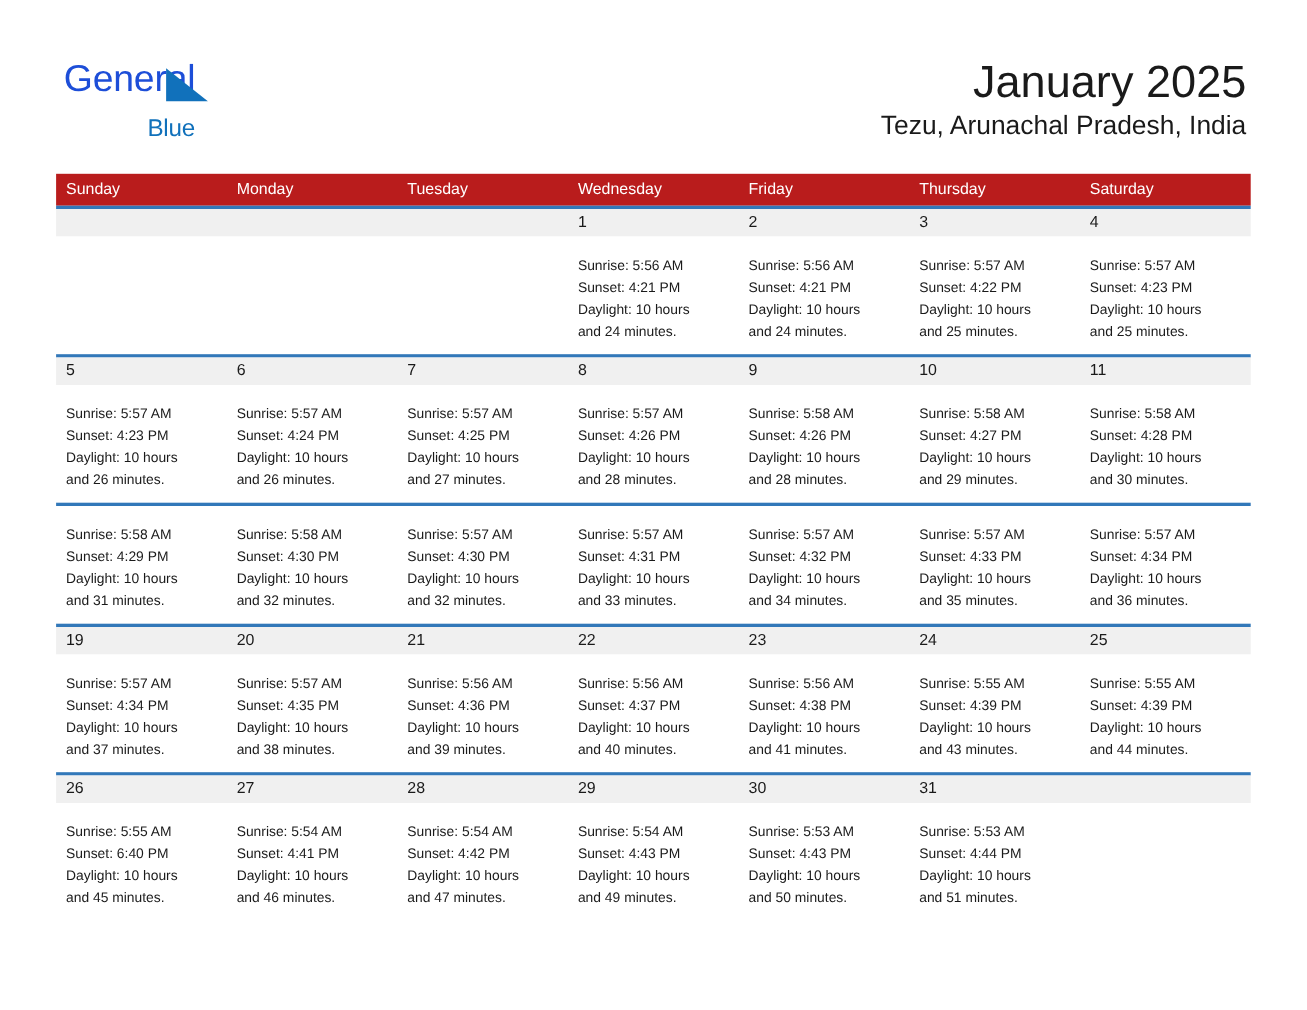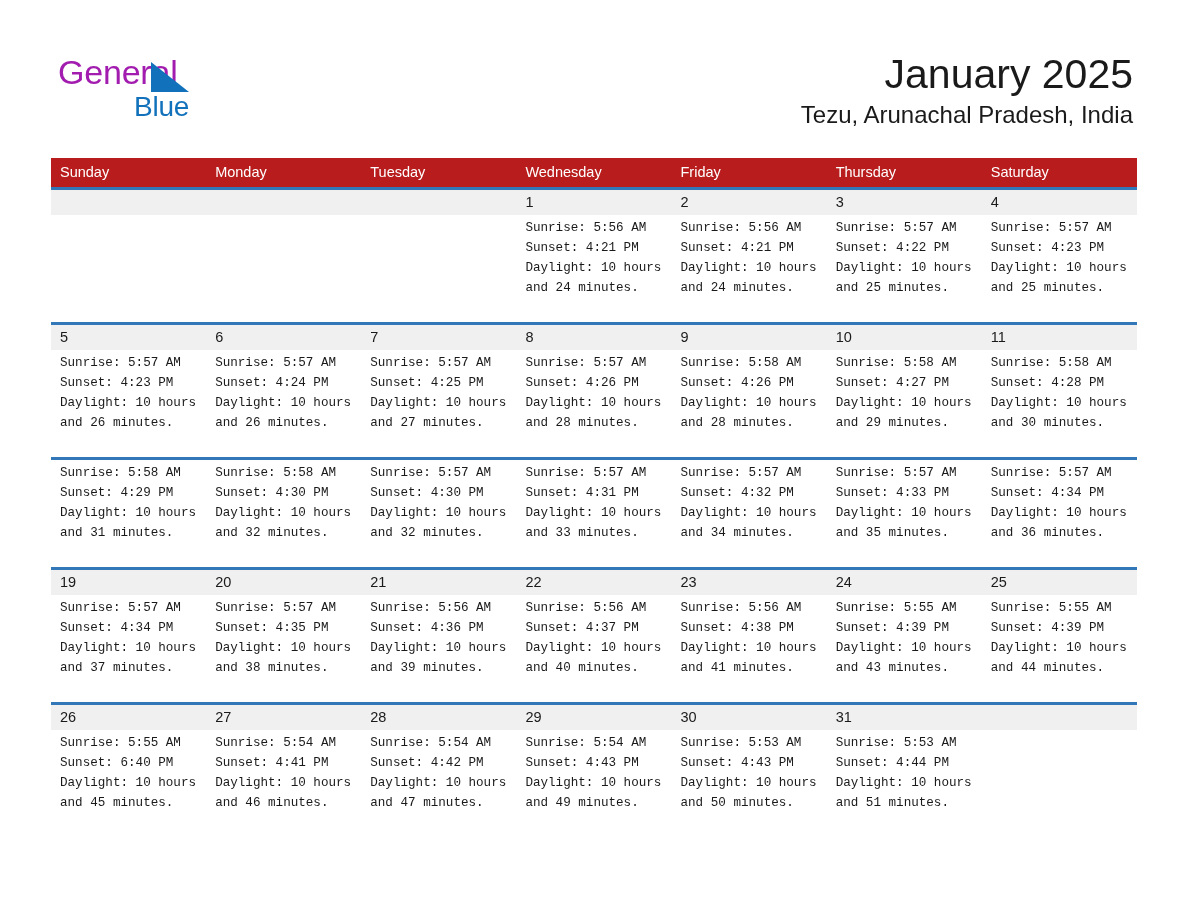--- a/index.html
+++ b/index.html
@@ -29,38 +29,38 @@
     left: 58px;
     top: 52px;
     width: 260px;
     height: 70px;
   }
   .logo-general {
     position: absolute;
     left: 0; top: 0;
     font-size: 34px;
     line-height: 40px;
-    color: #a21caf;
+    color: #1d4ed8;
     letter-spacing: -0.2px;
     white-space: nowrap;
   }
   .logo-triangle {
     position: absolute;
     left: 93px;
     top: 10px;
     width: 0;
     height: 0;
     border-left: 38px solid #1171bb;
     border-top: 30px solid transparent;
   }
   .logo-blue {
     position: absolute;
     left: 76px;
-    top: 35px;
-    font-size: 28px;
+    top: 45px;
+    font-size: 22px;
     line-height: 40px;
     color: #1171bb;
     letter-spacing: -0.2px;
     white-space: nowrap;
   }
   .title-block {
     position: absolute;
     right: 55px;
     top: 48px;
     text-align: right;
@@ -128,22 +128,21 @@
     white-space: nowrap;
   }
   .detail-band {
     display: flex;
     width: 1086px;
     height: 107px;
     background: #ffffff;
   }
   .detail-cell {
     width: 155.14px;
-    padding: 3px 9px 0 9px;
-    font-family: Liberation Mono, monospace;
+    padding: 16px 9px 0 9px;
   }
   .detail-line {
     font-size: 12.6px;
     line-height: 20px;
     color: #1a1a1a;
     white-space: nowrap;
   }
 </style>
 </head>
 <body>

